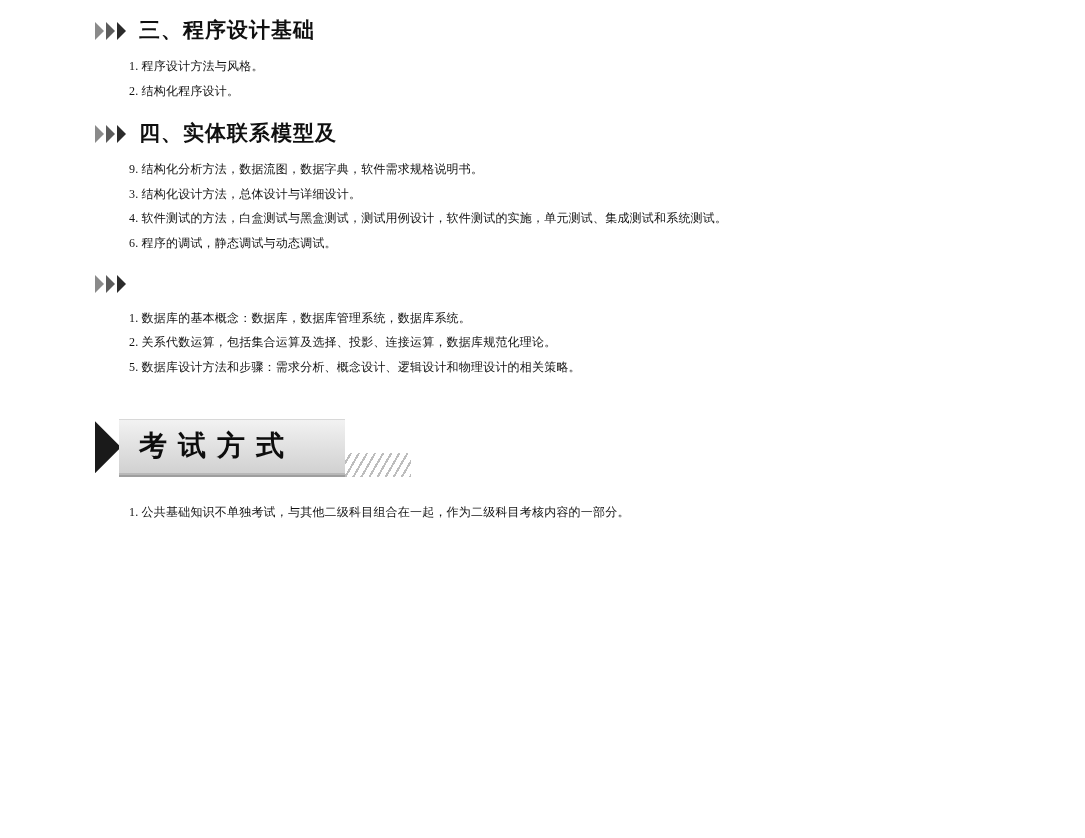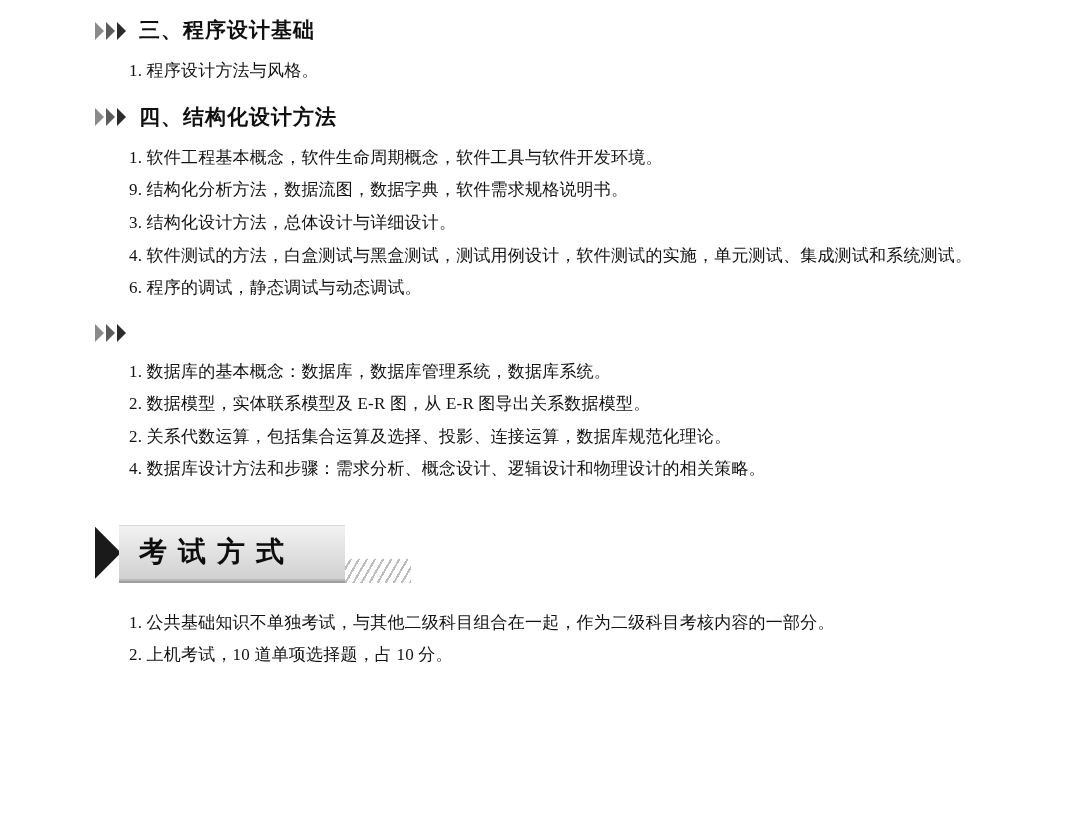--- a/index.html
+++ b/index.html
@@ -54,21 +54,21 @@
     font-family: "DejaVu Sans", "Liberation Sans", sans-serif;
     font-size: 21px;
     font-weight: bold;
     letter-spacing: 1px;
     color: #101010;
     line-height: 1.2;
   }
 
   
   .item {
-    font-size: 17px;
+    font-size: 12px;
     line-height: 1.62;
     margin: 0 0 5px 0;
     text-indent: 34px;
     text-align: justify;
     color: #121212;
     letter-spacing: 0.2px;
   }
   .group { margin-bottom: 20px; }
   .group.tight { margin-bottom: 4px; }
 
@@ -142,58 +142,56 @@
   <div class="section-head">
     <span class="chev">
       <span></span>
         <span></span>
         <span></span>
     </span>
     <span class="section-title">三、程序设计基础</span>
   </div>
   <div class="group">
     <p class="item">1. 程序设计方法与风格。</p>
+    <p class="item">2. 结构化程序设计。</p>
   </div>
 
   <div class="section-head">
     <span class="chev">
       <span></span>
         <span></span>
         <span></span>
     </span>
-    <span class="section-title">四、结构化设计方法</span>
+    <span class="section-title">四、实体联系模型及</span>
   </div>
   <div class="group">
-    <p class="item">1. 软件工程基本概念，软件生命周期概念，软件工具与软件开发环境。</p>
     <p class="item">9. 结构化分析方法，数据流图，数据字典，软件需求规格说明书。</p>
     <p class="item">3. 结构化设计方法，总体设计与详细设计。</p>
     <p class="item">4. 软件测试的方法，白盒测试与黑盒测试，测试用例设计，软件测试的实施，单元测试、集成测试和系统测试。</p>
     <p class="item">6. 程序的调试，静态调试与动态调试。</p>
   </div>
 
   <div class="section-head">
     <span class="chev">
       <span></span>
         <span></span>
         <span></span>
     </span>
   </div>
   <div class="group tight">
     <p class="item">1. 数据库的基本概念：数据库，数据库管理系统，数据库系统。</p>
-    <p class="item">2. 数据模型，实体联系模型及 E-R 图，从 E-R 图导出关系数据模型。</p>
     <p class="item">2. 关系代数运算，包括集合运算及选择、投影、连接运算，数据库规范化理论。</p>
-    <p class="item">4. 数据库设计方法和步骤：需求分析、概念设计、逻辑设计和物理设计的相关策略。</p>
+    <p class="item">5. 数据库设计方法和步骤：需求分析、概念设计、逻辑设计和物理设计的相关策略。</p>
   </div>
 
   <div class="banner">
     <div class="banner-arrow"></div>
     <div class="banner-plate"></div>
     <div class="banner-underline"></div>
     <div class="banner-hatch"></div>
     <div class="banner-text">考试方式</div>
   </div>
 
   <div class="group">
     <p class="item">1. 公共基础知识不单独考试，与其他二级科目组合在一起，作为二级科目考核内容的一部分。</p>
-    <p class="item">2. 上机考试，10 道单项选择题，占 10 分。</p>
   </div>
 
 </div>
 
 </body></html>

